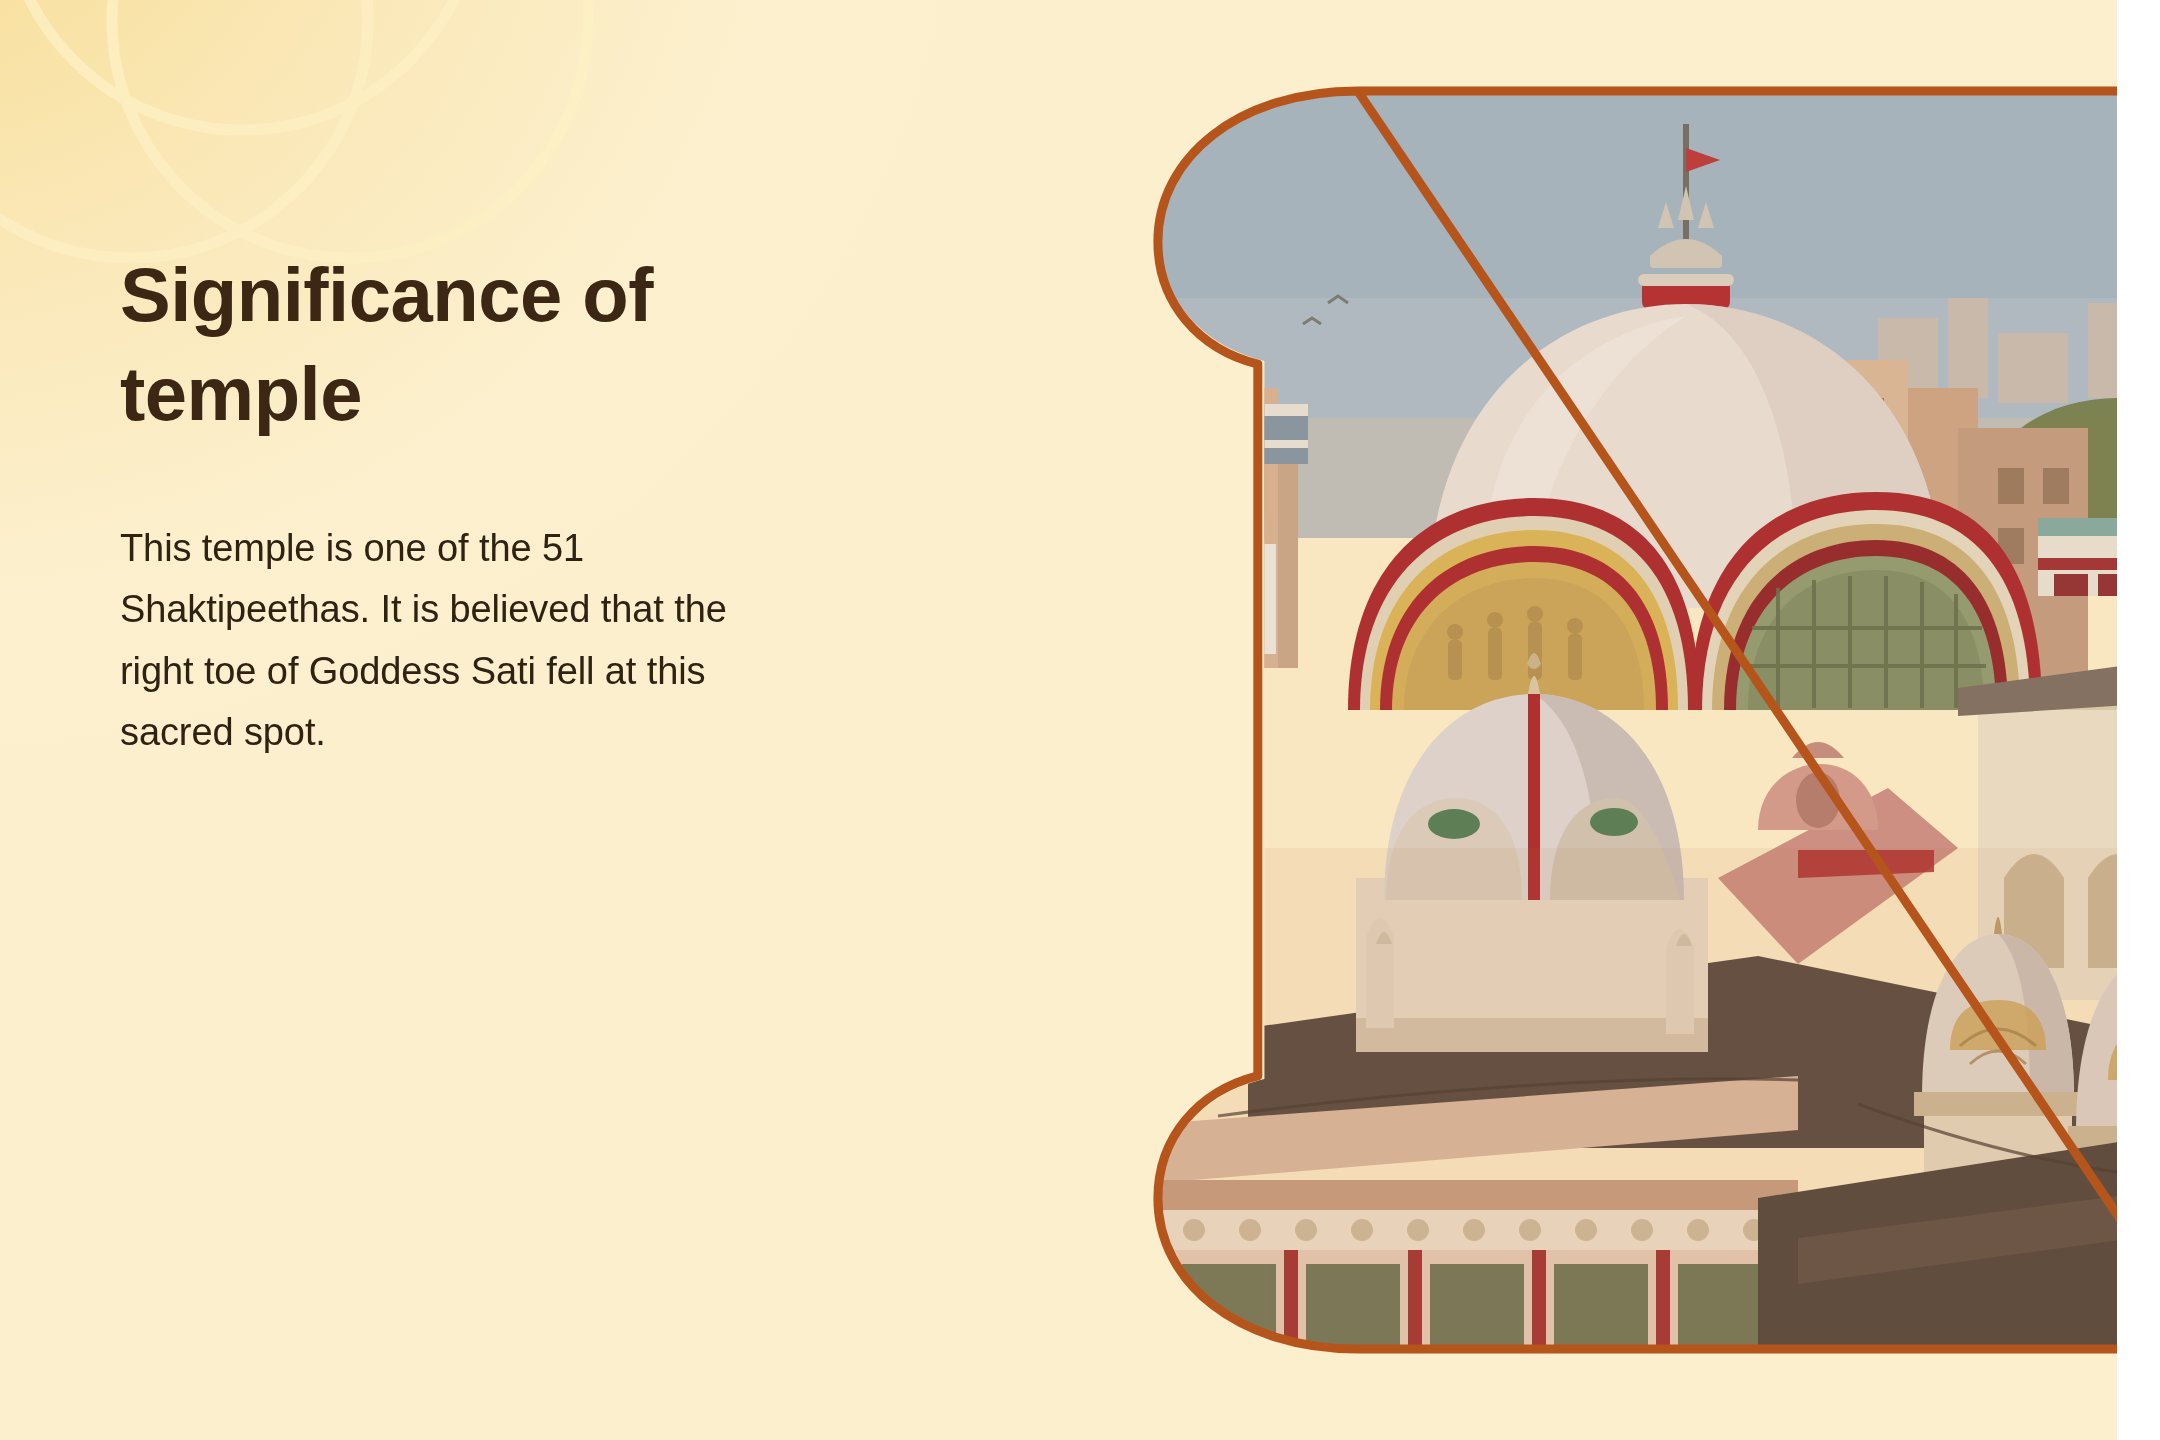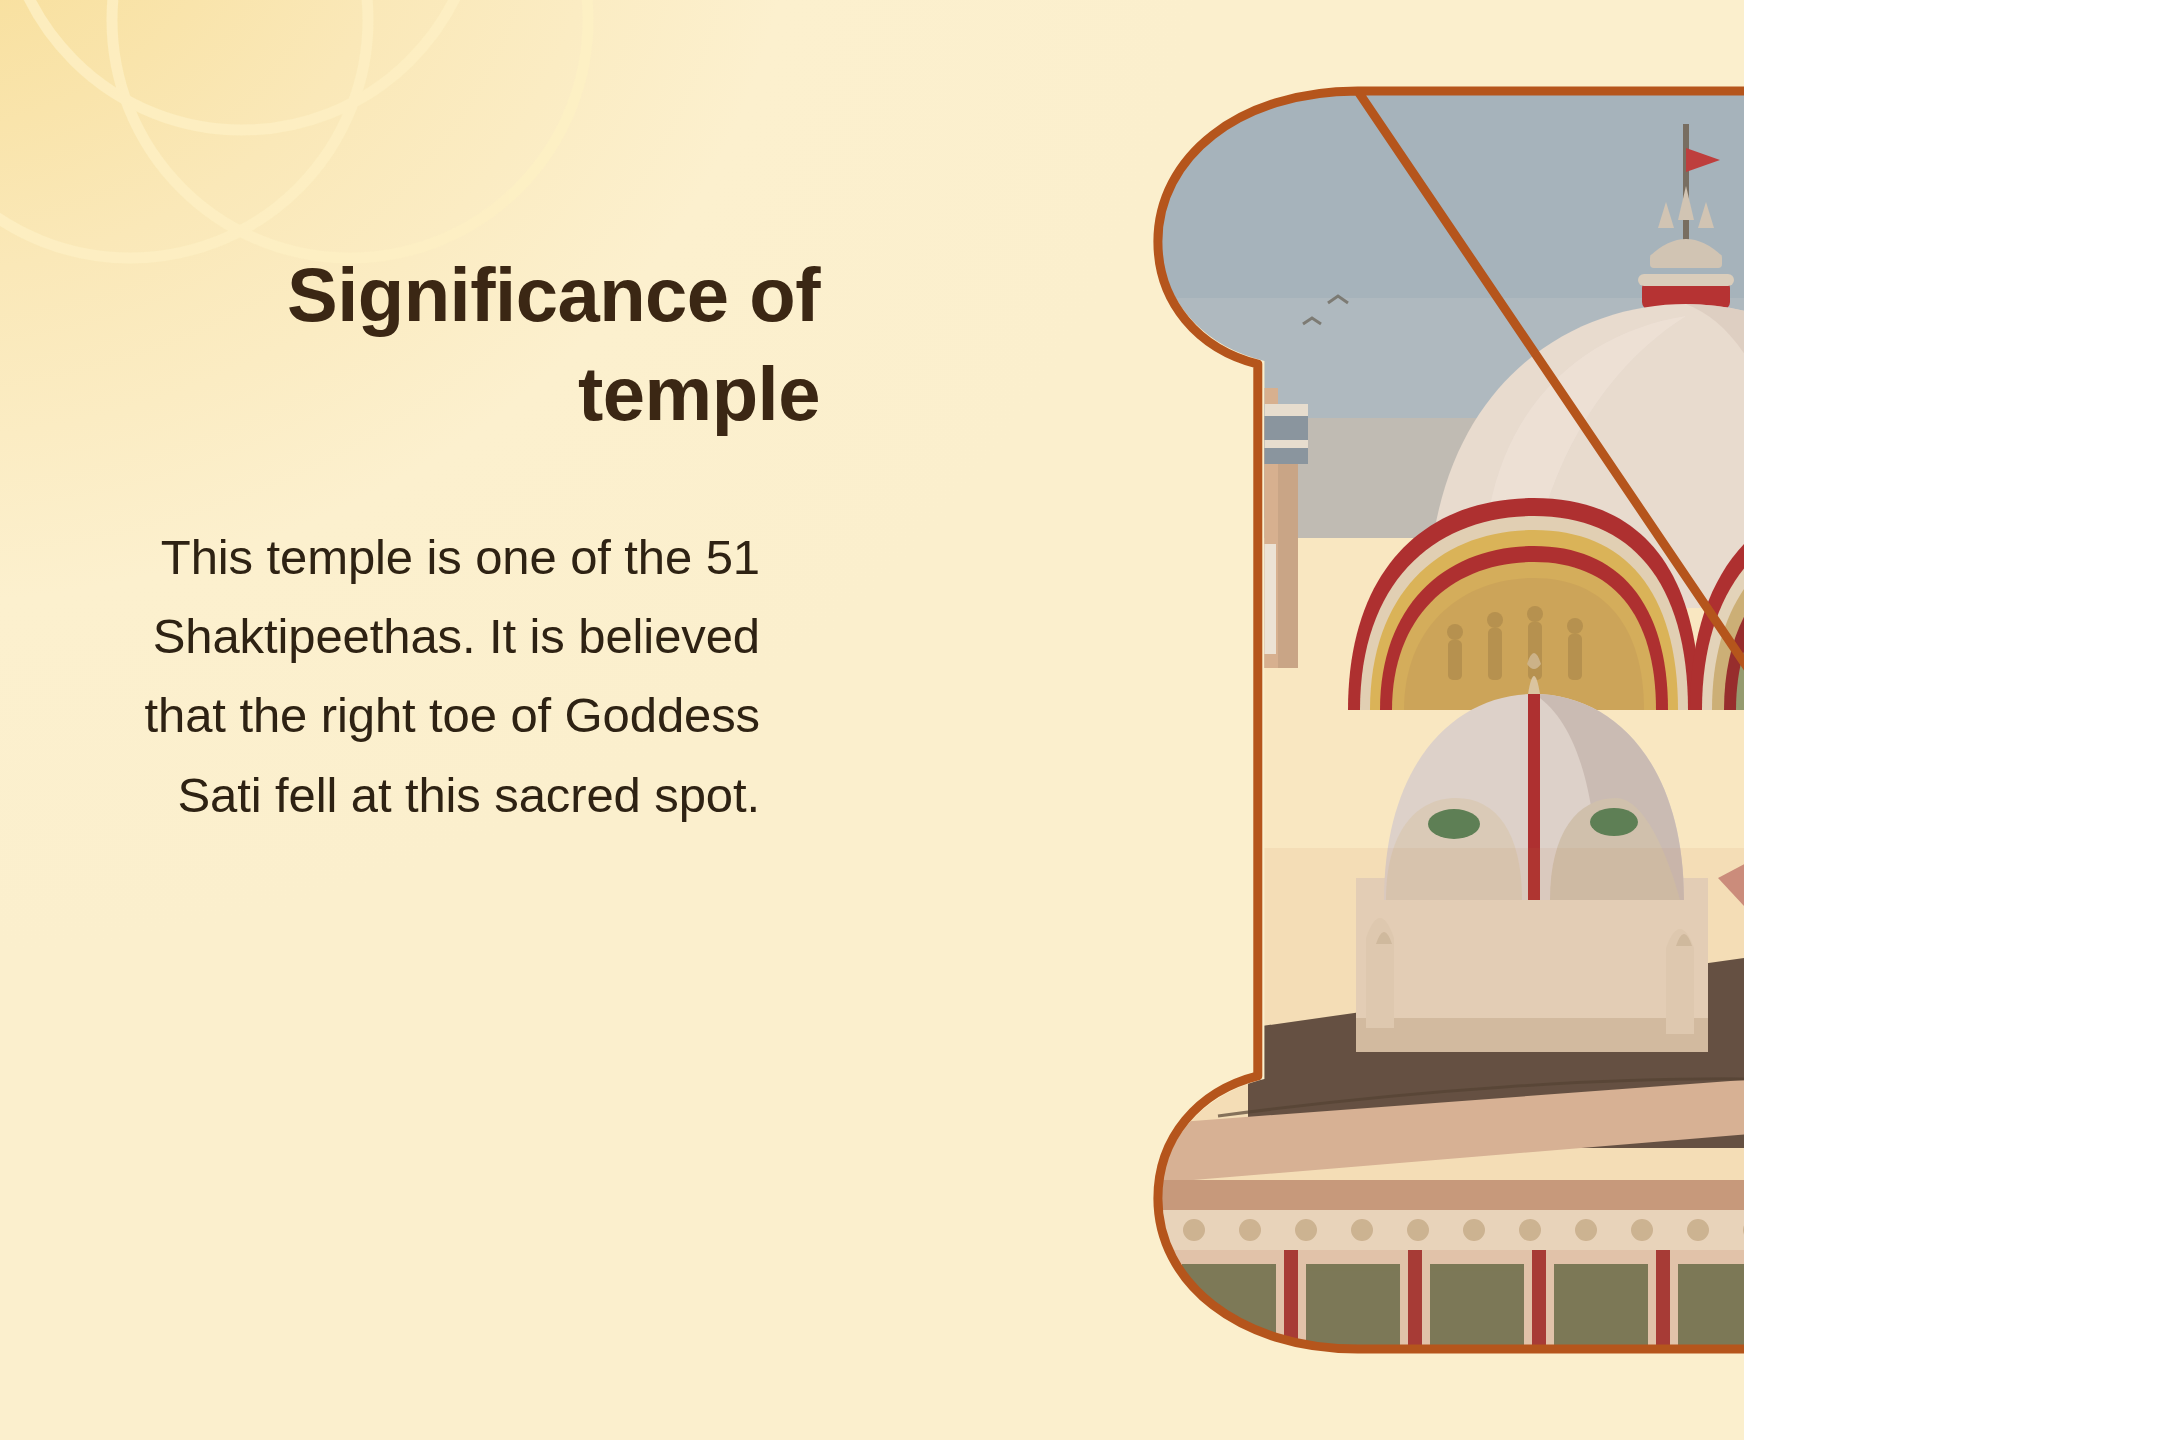--- a/index.html
+++ b/index.html
@@ -5,25 +5,24 @@
   * { margin:0; padding:0; box-sizing:border-box; }
 
   html, body {
     width:2160px; height:1440px;
     overflow:hidden;
     font-family:"Liberation Sans", sans-serif;
   }
 
   #slide {
     position:relative;
-    width:1744px; height:1440px;
+    width:2117px; height:1440px;
     background:
       radial-gradient(1300px 1100px at -5% -10%, #F7DC92 0%, #FAE8B8 38%, #FCF0CE 68%, #FBEFCD 100%);
     overflow:hidden;
-    text-align:right;
   }
 
   
   .deco-circles {
     position:absolute;
     top:-230px; left:-170px;
     width:820px; height:620px;
     pointer-events:none;
     opacity:.85;
   }
@@ -40,21 +39,21 @@
     font-size:76px;
     line-height:1.30;
     font-weight:700;
     letter-spacing:-.5px;
     color:#3B2714;
     max-width:700px;
   }
 
   .body-copy {
     margin-top:74px;
-    font-size:49px;
+    font-size:38px;
     line-height:1.62;
     font-weight:400;
     letter-spacing:-.1px;
     color:#2E2213;
     max-width:640px;
   }
 
   
   .photo-card {
     position:absolute;

